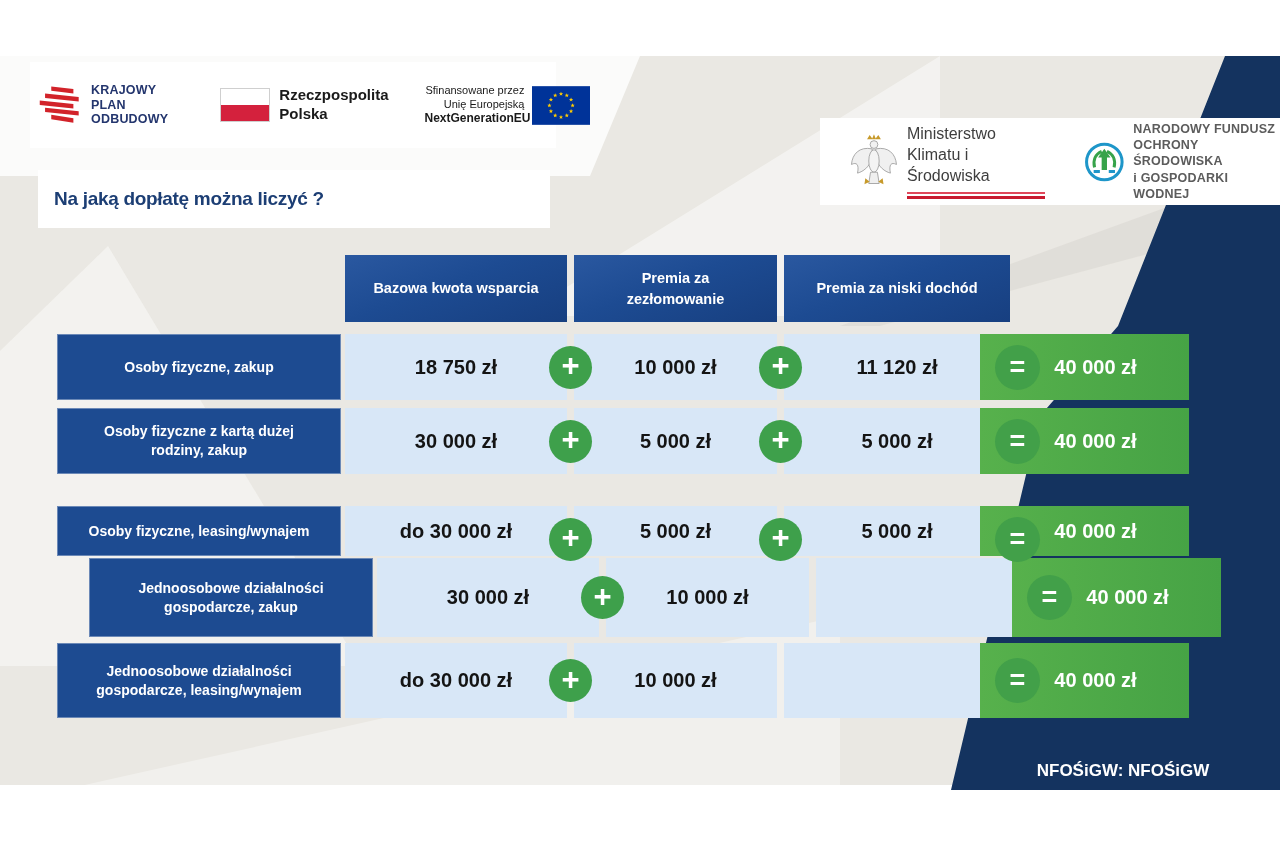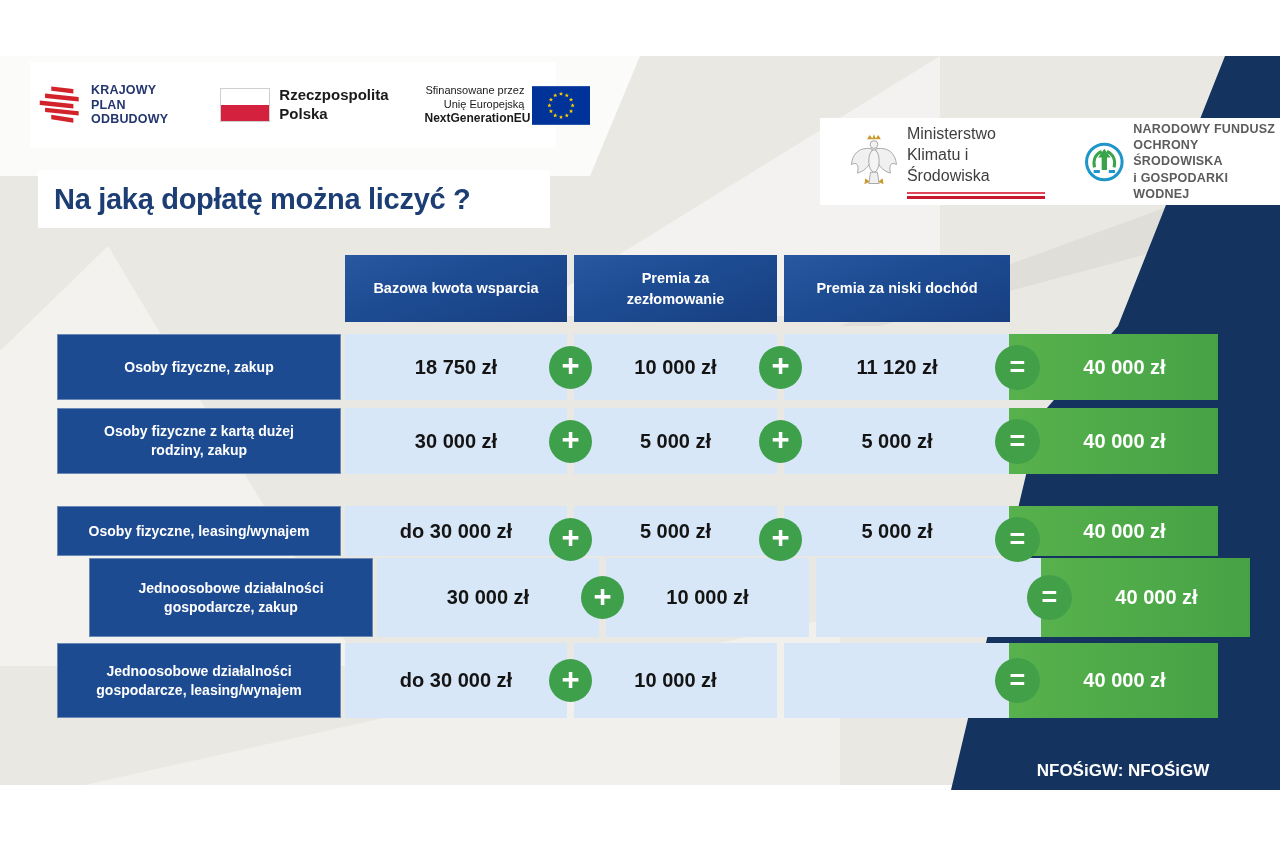--- a/index.html
+++ b/index.html
@@ -22,21 +22,21 @@
   
   .navy-band{position:absolute;left:0;top:0;width:1280px;height:734px;background:#14335f;
       clip-path:polygon(1225px 0,1280px 0,1280px 734px,951px 734px,1040px 360px,1118px 270px);}
   
   .band{position:absolute;background:#ffffff;}
   .band-left{left:30px;top:6px;width:526px;height:86px;display:flex;align-items:center;}
   .band-right{left:820px;top:62px;width:460px;height:87px;display:flex;align-items:center;}
   
   .title-box{position:absolute;left:38px;top:114px;width:512px;height:58px;background:#ffffff;
       display:flex;align-items:center;padding-left:16px;box-sizing:border-box;}
-  .title-box h1{margin:0;font-size:29px;font-weight:bold;color:#1c3e74;letter-spacing:-.3px;}
+  .title-box h1{margin:0;font-size:19px;font-weight:bold;color:#1c3e74;letter-spacing:-.3px;}
   
   .kpo{display:flex;align-items:center;margin-left:8px;}
   .kpo-text{margin-left:7px;font-size:12.5px;font-weight:bold;color:#24366e;line-height:1.18;letter-spacing:.2px;}
   .pl-flag{width:48px;height:32px;border:1px solid #cfcfcf;margin-left:52px;flex:none;}
   .pl-flag .w{height:50%;background:#ffffff;}
   .pl-flag .r{height:50%;background:#d4213d;}
   .rp-text{margin-left:9px;font-size:15px;font-weight:bold;color:#1a1a1a;line-height:1.25;}
   .eu-text{margin-left:36px;width:100px;text-align:right;font-size:11px;color:#1a1a1a;line-height:1.25;}
   .eu-text .b{font-weight:bold;font-size:12px;}
   .eu-flag{width:58px;height:39px;margin-left:8px;flex:none;}
@@ -54,21 +54,21 @@
       display:flex;flex-direction:column;justify-content:center;align-items:center;text-align:center;
       font-weight:bold;font-size:14.5px;line-height:1.4;}
   .row-label{left:57px;width:284px;background:#1d4b91;border:1px solid rgba(255,255,255,.35);
       color:#ffffff;font-weight:bold;font-size:14px;line-height:1.35;display:flex;align-items:center;
       justify-content:center;text-align:center;padding:0 20px;}
   .cell{background:#d8e7f7;display:flex;align-items:center;justify-content:center;
       font-size:20px;font-weight:bold;color:#141414;}
   .c1{left:345px;width:222px;}
   .c2{left:574px;width:203px;}
   .c3{left:784px;width:226px;}
-  .green-box{left:1009px;width:209px;background:linear-gradient(90deg,#57b14c,#46a345);
+  .green-box{left:980px;width:209px;background:linear-gradient(90deg,#57b14c,#46a345);
       display:flex;align-items:center;justify-content:center;padding-left:22px;
       color:#ffffff;font-size:20px;font-weight:bold;z-index:3;}
   .op{position:absolute;width:43px;height:43px;border-radius:50%;background:#3ea04b;color:#ffffff;
       display:flex;align-items:center;justify-content:center;font-weight:bold;z-index:5;}
   .plus{font-size:31px;line-height:1;padding-bottom:3px;}
   .op1{left:549px;}
   .op2{left:759px;}
   .opeq{left:995px;width:45px;height:45px;background:#42a049;z-index:4;font-size:27px;}
   
   .source{position:absolute;left:1000px;top:698px;width:246px;height:34px;display:flex;

